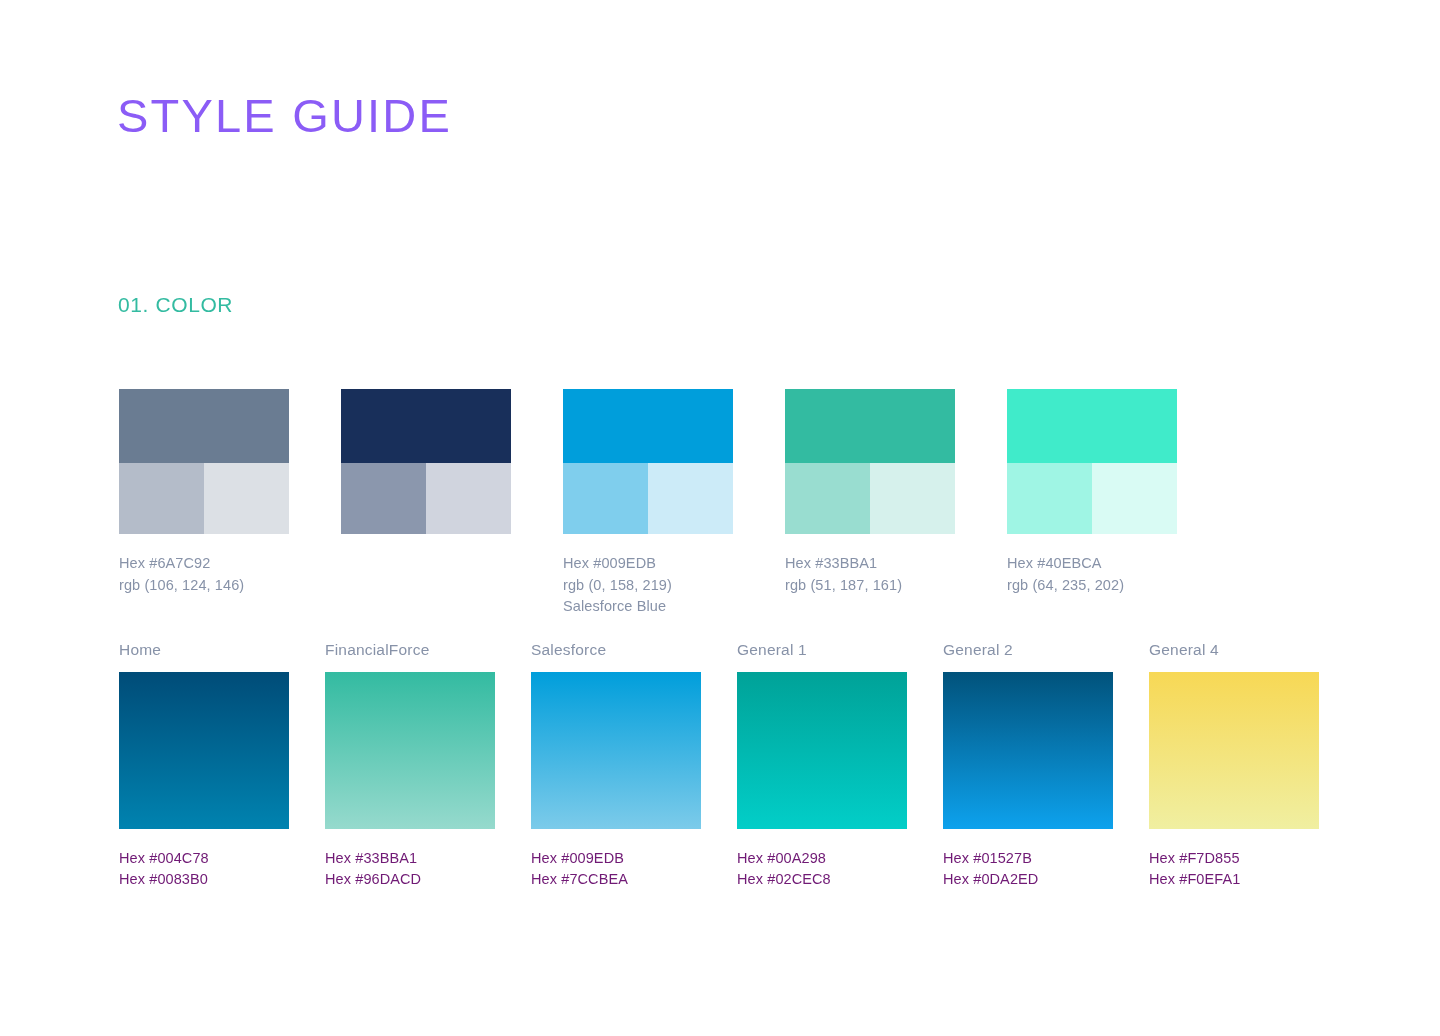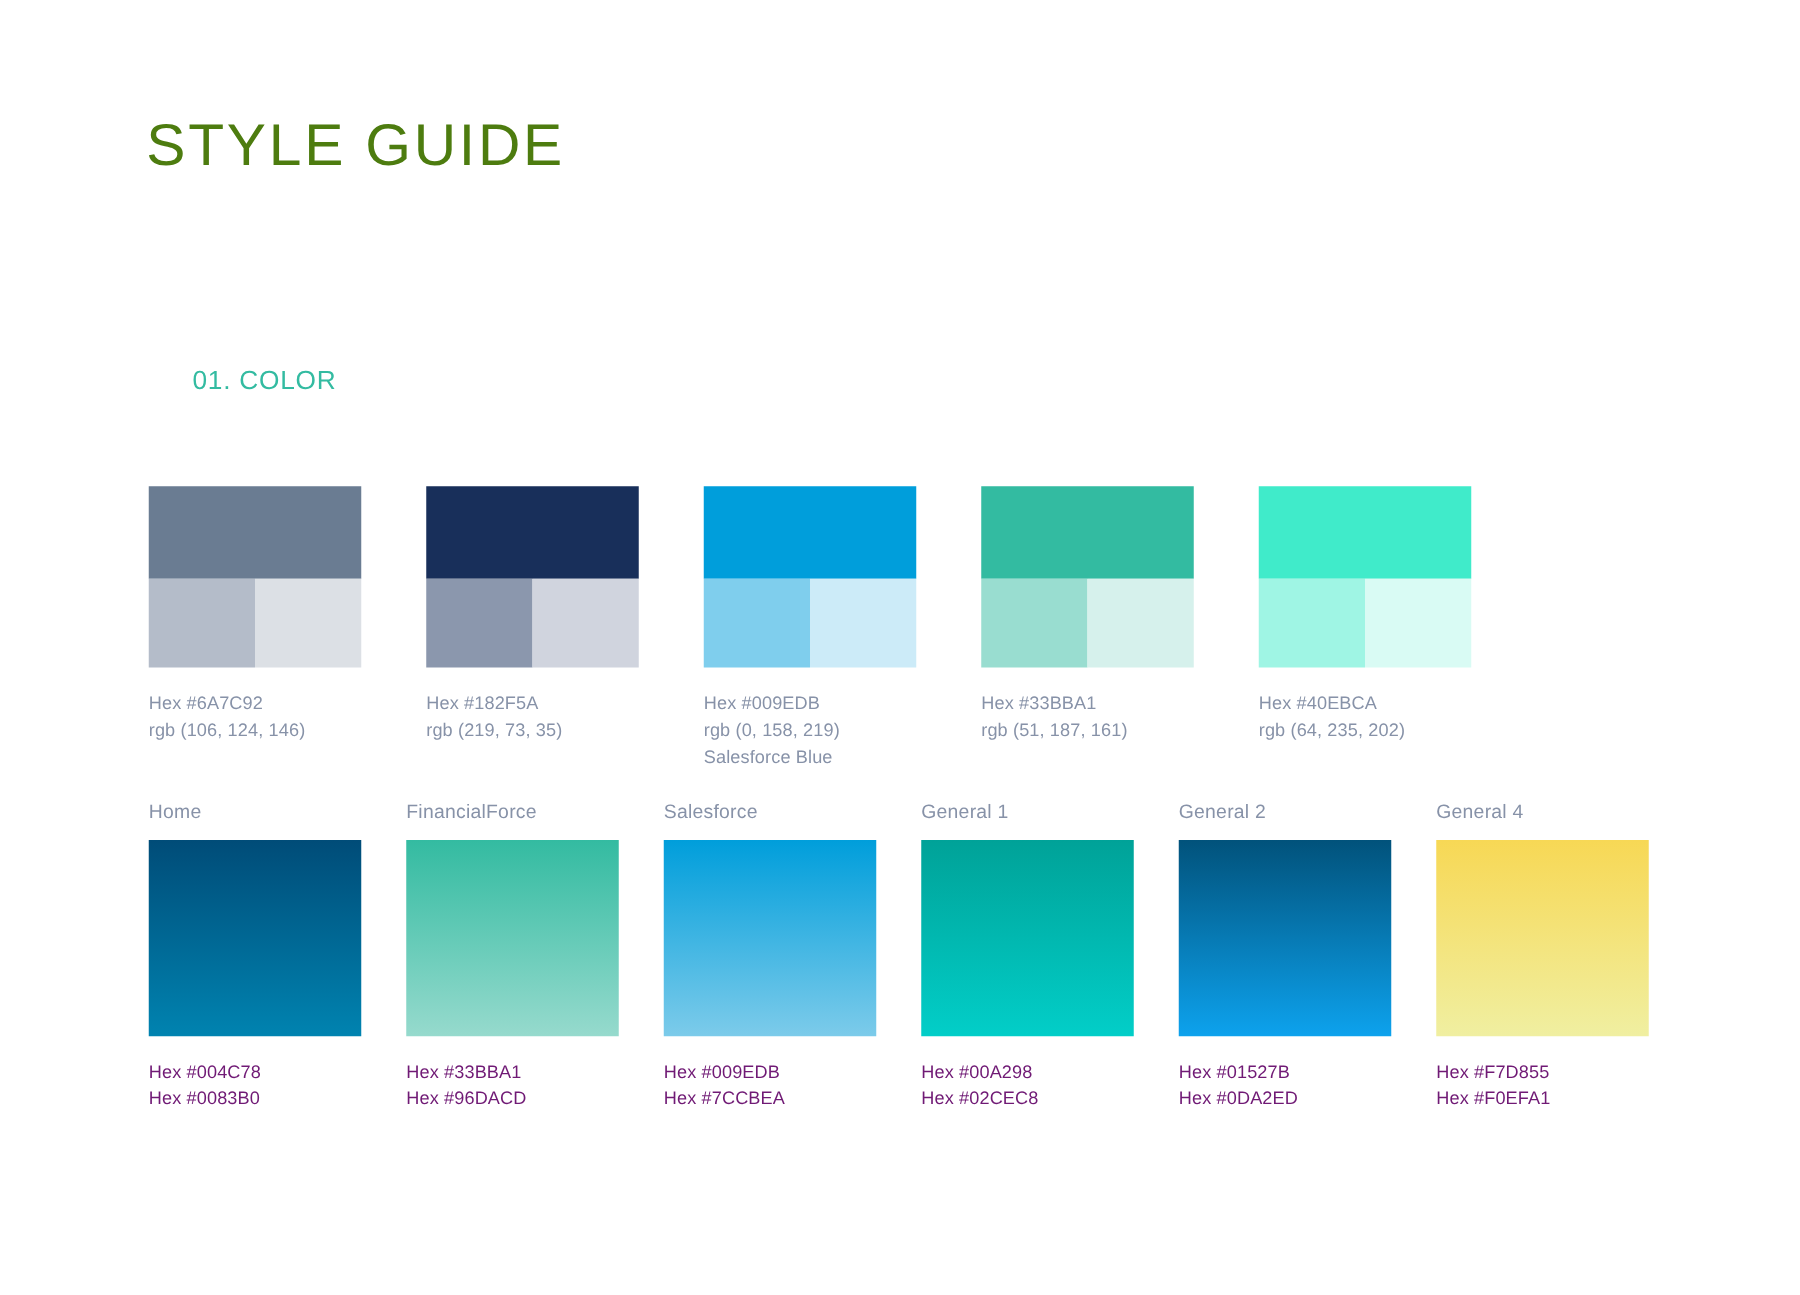--- a/index.html
+++ b/index.html
@@ -19,35 +19,34 @@
     position: absolute;
     inset: 0;
   }
   .page-title {
     position: absolute;
     left: 117px;
     top: 92px;
     font-size: 47px;
     font-weight: 300;
     letter-spacing: 2.2px;
-    color: #4d7c0f;
+    color: #8b5cf6;
     line-height: 1;
     white-space: nowrap;
   }
   .section-title {
     position: absolute;
     left: 118px;
     top: 294px;
     font-size: 21px;
     font-weight: 400;
     letter-spacing: 0.6px;
     color: #33bba1;
     line-height: 1;
     white-space: nowrap;
-    margin-left: 36px;
   }
 
   
   .palette-row {
     position: absolute;
     left: 119px;
     top: 389px;
     width: 1206px;
     display: flex;
     gap: 52px;
@@ -142,24 +141,20 @@
         </div>
       </div>
       <div class="palette-col">
         <div class="swatch-stack">
           <div class="swatch-main" style="background: rgb(24, 47, 90);"></div>
           <div class="swatch-tints">
             <div class="swatch-tint tint-a" style="background: rgb(139, 151, 173);"></div>
             <div class="swatch-tint tint-b" style="background: rgb(208, 212, 222);"></div>
           </div>
         </div>
-        <div class="meta">
-          <div>Hex #182F5A</div>
-          <div>rgb (219, 73, 35)</div>
-        </div>
       </div>
       <div class="palette-col">
         <div class="swatch-stack">
           <div class="swatch-main" style="background: rgb(0, 158, 219);"></div>
           <div class="swatch-tints">
             <div class="swatch-tint tint-a" style="background: rgb(127, 206, 237);"></div>
             <div class="swatch-tint tint-b" style="background: rgb(204, 235, 248);"></div>
           </div>
         </div>
         <div class="meta">

